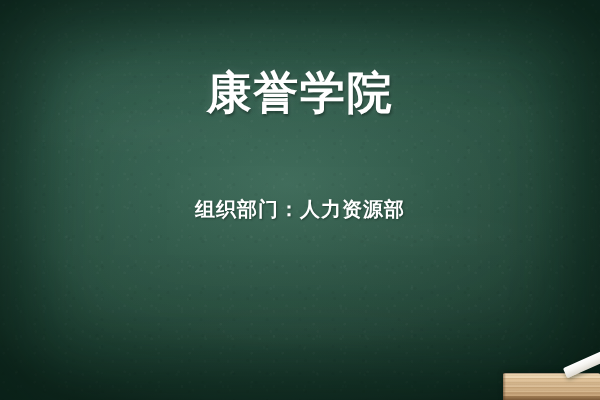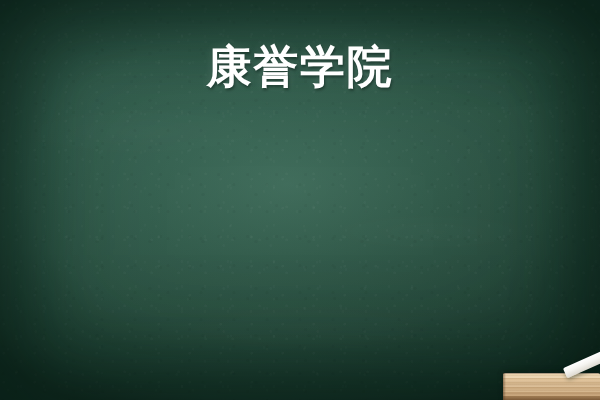--- a/index.html
+++ b/index.html
@@ -82,21 +82,21 @@
     color: #ffffff;
     font-weight: bold;
     text-align: center;
     letter-spacing: 0.04em;
     white-space: nowrap;
     text-shadow: 1px 2px 3px rgba(8,28,20,0.55),
                  0 0 10px rgba(255,255,255,0.12);
   }
 
   #title-line-1 {
-    margin-top: 42px;
+    margin-top: 68px;
     font-size: 45px;
     line-height: 1.12;
   }
 
   #title-line-2 {
     margin-top: 8px;
     font-size: 50px;
     line-height: 1.12;
     letter-spacing: 0.02em;
   }
@@ -177,20 +177,21 @@
 <body>
 
 <div id="slide">
 
   <div id="texture"></div>
   <div id="smudge"></div>
   <div id="vignette"></div>
 
   <div id="content">
     <div class="title-line" id="title-line-1">康誉学院</div>
+    <div id="subtitle">组织部门：人力资源部</div>
   </div>
 
   <div id="ledge">
     <div id="ledge-grain"></div>
     <div id="ledge-left-cap"></div>
   </div>
 
   <div id="chalk"></div>
 
 </div>

